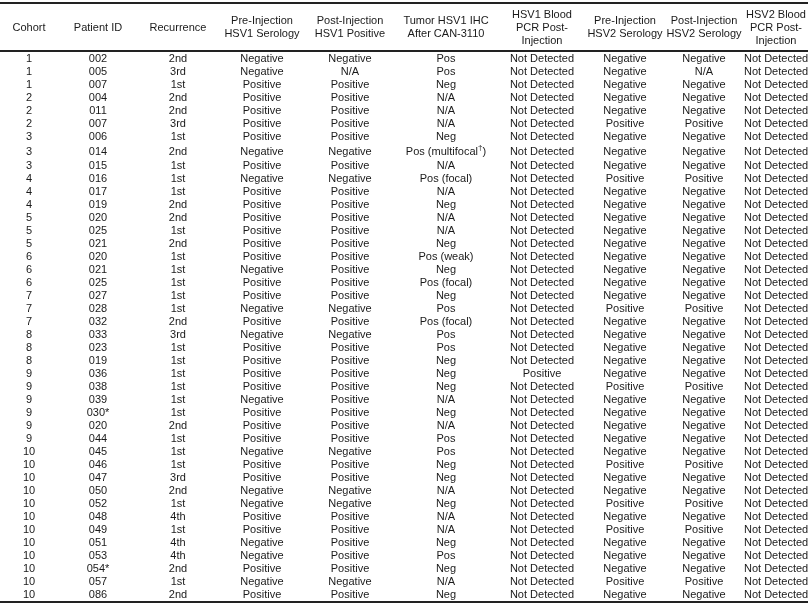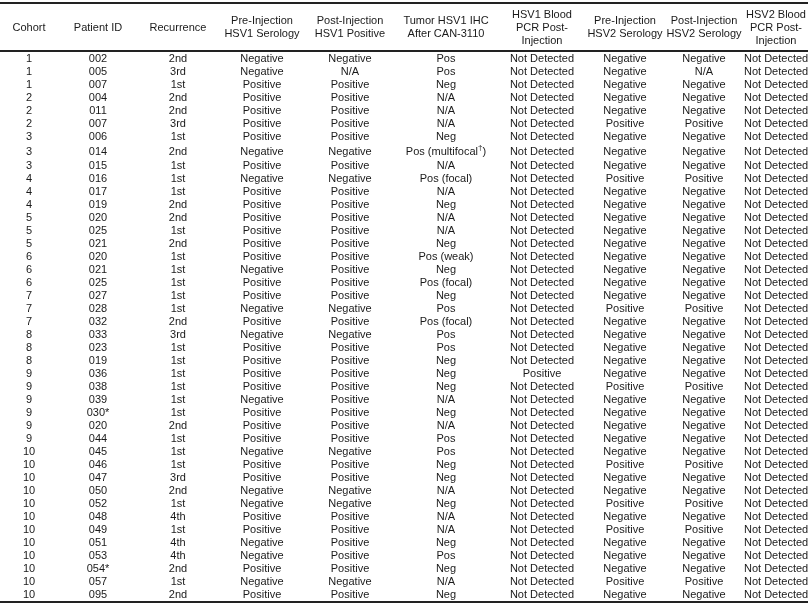--- a/index.html
+++ b/index.html
@@ -542,21 +542,21 @@
           <td>Negative</td>
           <td>Negative</td>
           <td>N/A</td>
           <td>Not Detected</td>
           <td>Positive</td>
           <td>Positive</td>
           <td>Not Detected</td>
         </tr>
         <tr>
           <td>10</td>
-          <td>095</td>
+          <td>086</td>
           <td>2nd</td>
           <td>Positive</td>
           <td>Positive</td>
           <td>Neg</td>
           <td>Not Detected</td>
           <td>Negative</td>
           <td>Negative</td>
           <td>Not Detected</td>
         </tr>
       </tbody>

